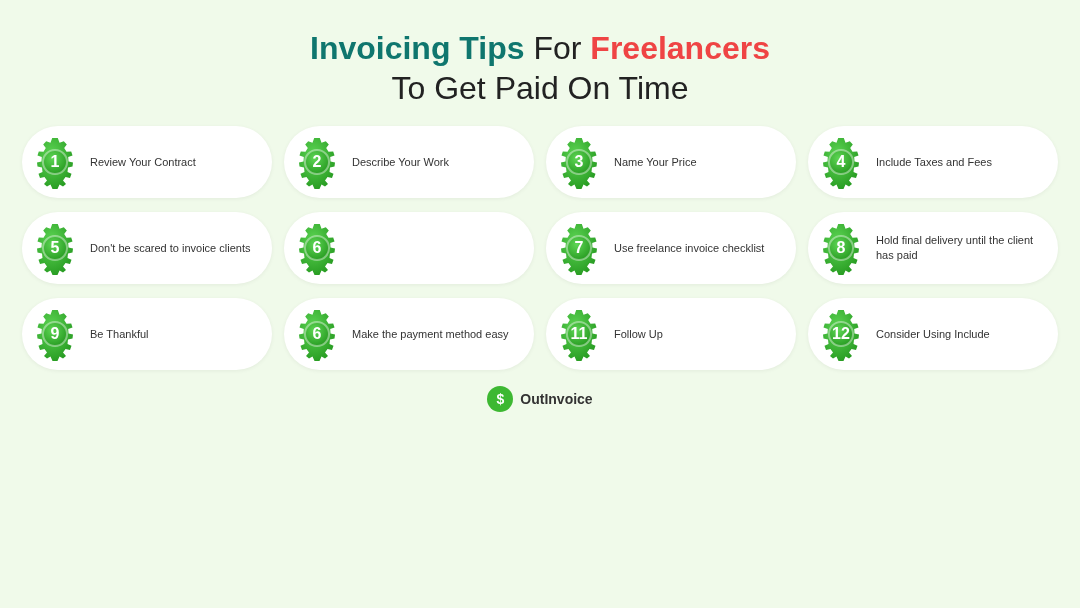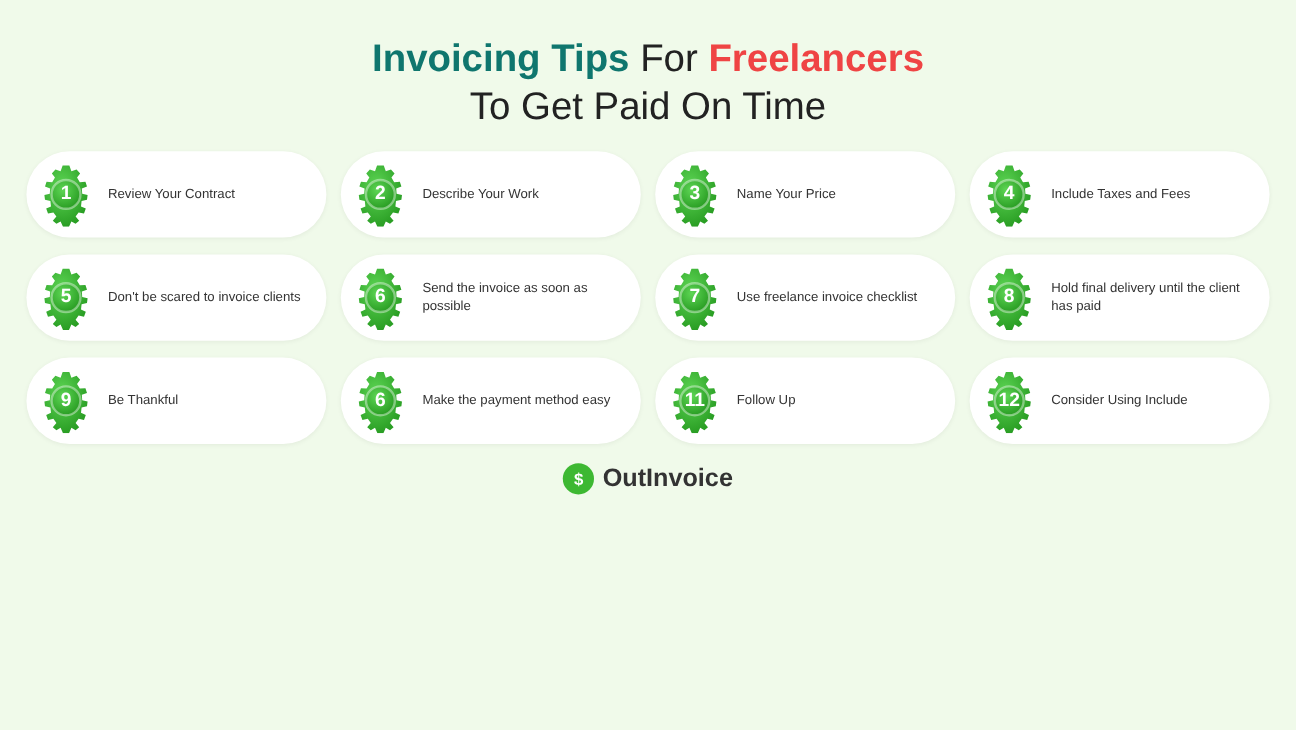--- a/index.html
+++ b/index.html
@@ -83,21 +83,21 @@
       display: flex;
       align-items: center;
       justify-content: center;
     }
     .footer-logo span {
       color: white;
       font-size: 14px;
       font-weight: 700;
     }
     .footer-name {
-      font-size: 21px;
+      font-size: 14px;
       font-weight: 600;
       color: #333;
     }
   </style>
 </head>
 <body>
 
 <div class="header">
   <h1>
     <span class="green">Invoicing Tips</span><span> For </span><span class="bold">Freelancers</span>
@@ -212,21 +212,20 @@
         </radialGradient>
       </defs>
       <path fill="url(#g6)" d="
         M27 3
         L29.8 3 L31.5 7.8 L35.8 6.2 L38.8 9.5 L36.2 13 L38.5 16.8 L43.2 16.5 L44.5 20.5 L40.2 22 L40.5 26.5 L45 27.5 L44.5 31.5 L40 32.5 L39.5 37 L43.5 38.8 L42 43 L37.5 42 L35 45.5 L38 49 L35 51.5 L31.5 49.5 L29.5 54 L27 54 L24.5 54 L22.5 49.5 L19 51.5 L16 49 L19 45.5 L16.5 42 L12 43 L10.5 38.8 L14.5 37 L14 32.5 L9.5 31.5 L9 27.5 L13.5 26.5 L13.8 22 L9.5 20.5 L10.8 16.5 L15.5 16.8 L17.8 13 L15.2 9.5 L18.2 6.2 L22.5 7.8 L24.2 3 Z
       "></path>
       <circle cx="27" cy="27" r="12" fill="url(#g6)" stroke="rgba(255,255,255,0.4)" stroke-width="2"></circle>
     </svg>
     <div class="gear-number">6</div>
   </div>
-      <div class="tip-text">Send the invoice as soon as possible</div>
     </div>
     <div class="tip-card">
       <div class="gear-wrapper">
     <svg class="gear-svg" viewBox="0 0 54 54" xmlns="http://www.w3.org/2000/svg">
       <defs>
         <radialGradient id="g7" cx="40%" cy="35%" r="65%">
           <stop offset="0%" stop-color="#5ed655"></stop>
           <stop offset="100%" stop-color="#2a9e24"></stop>
         </radialGradient>
       </defs>

